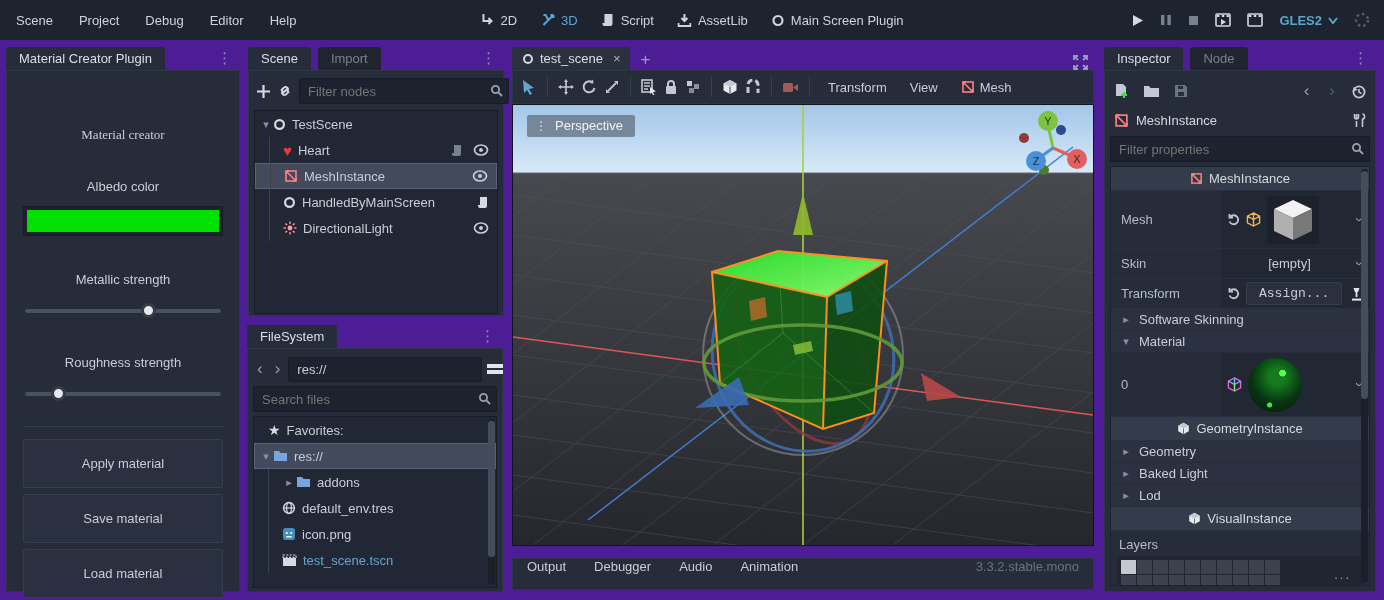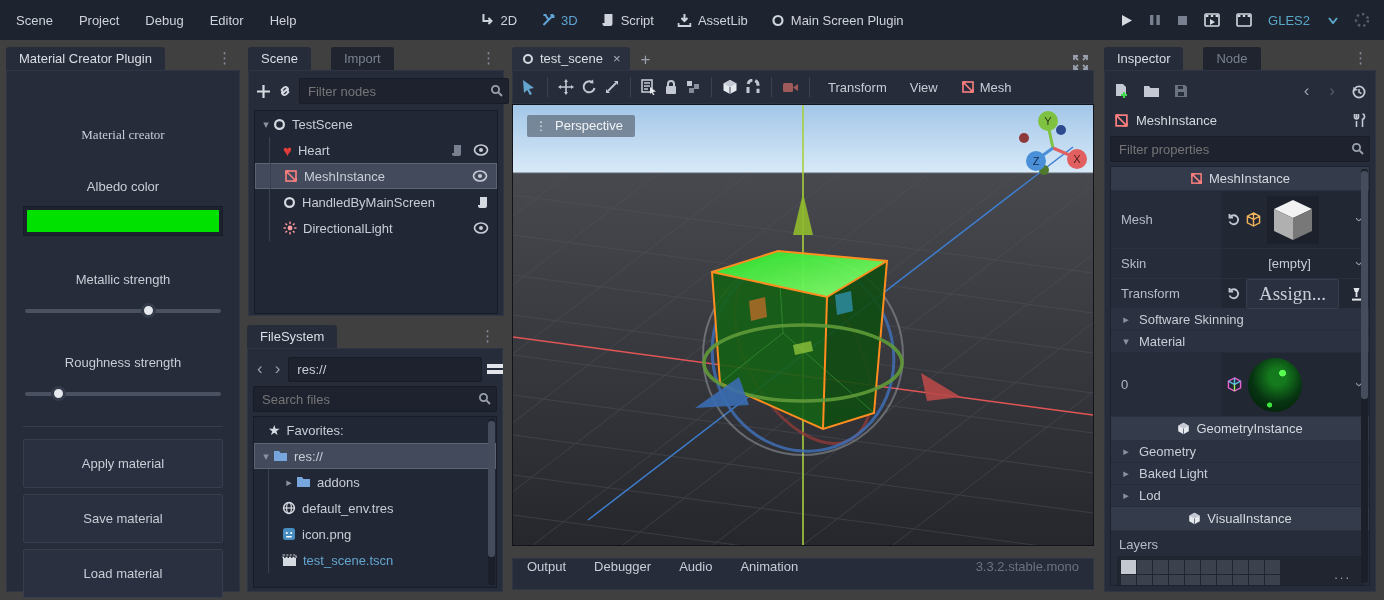--- a/index.html
+++ b/index.html
@@ -1,35 +1,35 @@
 <!DOCTYPE html>
 <html><head>
 <meta charset="utf-8">
 <style>
   * { box-sizing:border-box; margin:0; padding:0; }
   html,body { width:1384px; height:600px; background:#14181f; overflow:hidden;
               font-family:"Liberation Sans", sans-serif; font-size:13px; color:#c8cdd6; }
   .abs { position:absolute; }
-  .window { position:relative; width:1384px; height:600px; background:#404040; }
+  .window { position:relative; width:1384px; height:600px; background:#4c1d95; }
 
   
   .topbar { left:0; top:0; width:1384px; height:40px; background:#1e2330;
             display:flex; align-items:center; }
   .menus { display:flex; gap:26px; margin-left:16px; }
   .menu-item { color:#cfd3db; cursor:default; }
   .modes { position:absolute; left:50%; transform:translateX(-50%); display:flex; gap:24px; align-items:center; }
   .mode { display:flex; gap:6px; align-items:center; color:#cfd3db; }
   .mode.active { color:#5fa3d4; }
   .playbar { margin-left:auto; margin-right:14px; display:flex; align-items:center; gap:16px; }
-  .renderer { color:#5aa7c8; font-weight:normal; display:flex; align-items:center; gap:18px;text-align:center; }
+  .renderer { color:#5aa7c8; font-weight:bold; display:flex; align-items:center; gap:6px;text-align:center; }
   .icon { display:inline-flex; align-items:center; justify-content:center; }
 
   
   .strip { height:26px; display:flex; align-items:flex-end; }
-  .tab { padding:4px 13px; background:#20242f; color:#79808f; border-radius:3px 3px 0 0; margin-right:20px; }
+  .tab { padding:4px 13px; background:#20242f; color:#79808f; border-radius:3px 3px 0 0; margin-right:7px; }
   .tab.active { background:#262c3a; color:#dbdfe6; }
   .dots { margin-left:auto; color:#8a90a0; font-size:15px; padding:0 8px; line-height:24px; }
   .panel { background:#262c3a; border:1px solid #2e3545; }
 
   
   .dock-left { left:6px; top:44px; width:234px; height:548px; }
   .mc-panel { height:522px; padding:14px 16px; text-align:center; }
   .mc-title { margin-top:42px; color:#c8cdd6;font-family:Liberation Serif, serif; }
   .mc-label { margin-top:36px; color:#c8cdd6; }
   .swatch-wrap { margin-top:12px; background:#1d222e; padding:3px; border:1px solid #181c26; }
@@ -103,21 +103,21 @@
   .props { background:#262c3a; border:1px solid #1d2230; margin-top:4px; flex:1; position:relative; overflow:hidden; }
   .cat { background:#343b4b; height:24px; display:flex; align-items:center; justify-content:center; gap:6px;
          color:#d5d9e0; border-bottom:1px solid #2a3040; }
   .fold { height:22px; display:flex; align-items:center; gap:6px; padding-left:8px; background:#2b3140;
           border-bottom:1px solid #262c3a; color:#c8cdd6; }
   .prow { display:flex; align-items:stretch; border-bottom:1px solid #2a3040; }
   .plabel { flex:1; display:flex; align-items:center; padding-left:10px; color:#b6bcc7; }
   .pvalue { width:148px; background:#222734; display:flex; align-items:center; gap:6px; padding:0 6px; }
   .chev { color:#9aa0ad; display:inline-block; transform:rotate(90deg); font-size:15px; margin-left:auto; }
   .assign-btn { background:#2a3040; border:1px solid #363d4d; color:#c8cdd6; padding:3px 12px;
-                border-radius:2px; font-family:Liberation Serif, serif; font-size:19px; }
+                border-radius:2px; font-family:Liberation Mono, monospace; font-size:13px; }
   .layers-label { padding:6px 0 4px 8px; color:#b6bcc7; }
   .lgrid { display:flex; gap:8px; align-items:center; background:#20252f; margin:0 6px 8px 6px; padding:4px; }
   .lcells { display:grid; grid-template-columns:repeat(10,15px); grid-auto-rows:14px; gap:1px; }
   .lcell { background:#3c414e; }
   .lcell.on { background:#c3c8d1; }
   .lmore { margin-left:auto; color:#9aa0ad; padding-right:8px; letter-spacing:2px; }
   .sphere { width:54px; height:54px; border-radius:50%;
       background: radial-gradient(circle at 64% 28%, #58ff50 0 6%, rgba(0,0,0,0) 7%),
                   radial-gradient(circle at 40% 87%, #3fe23f 0 4%, rgba(0,0,0,0) 5%),
                   radial-gradient(circle at 55% 35%, #157a1d 0 18%, #073512 55%, #031a08 95%); }

